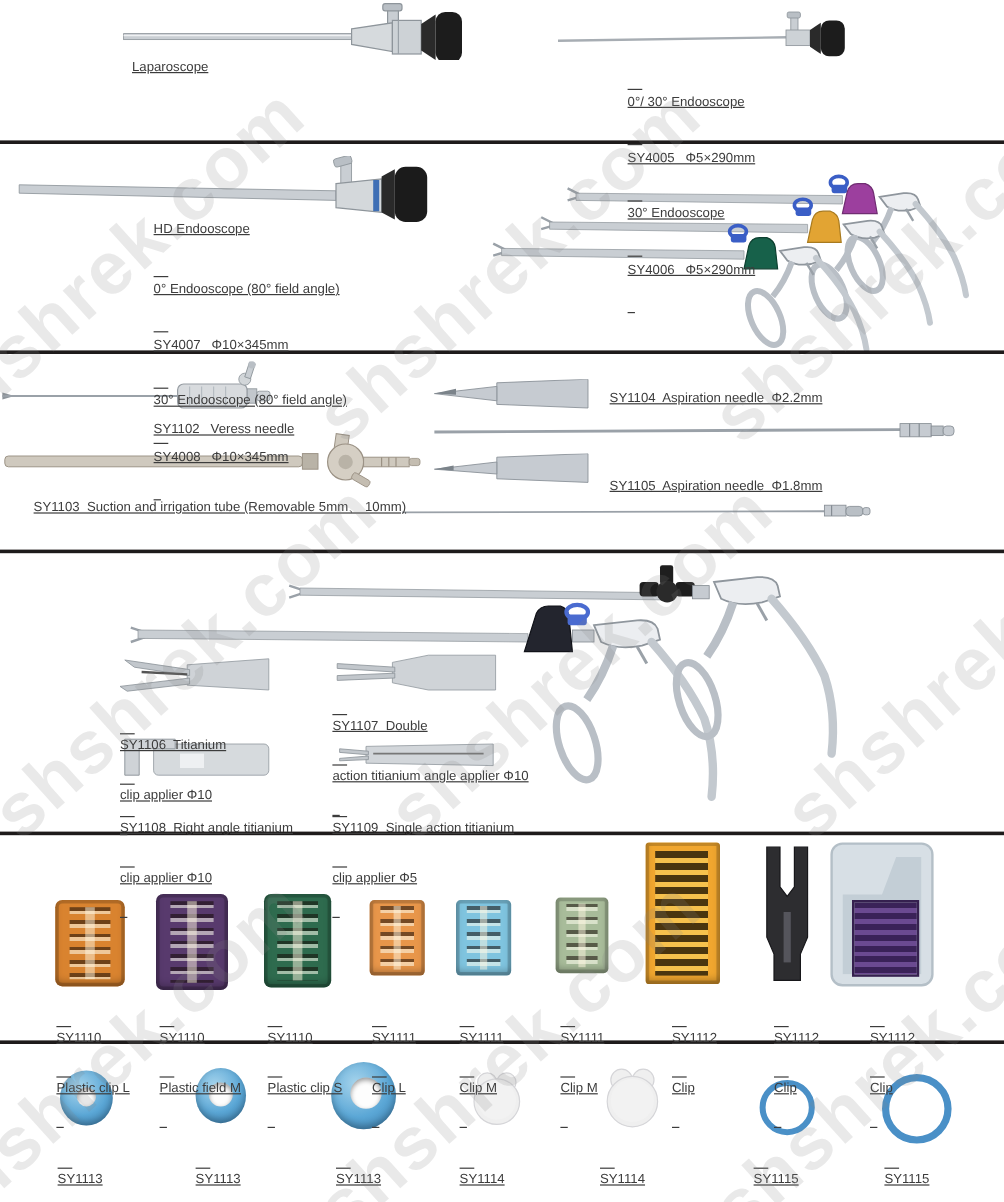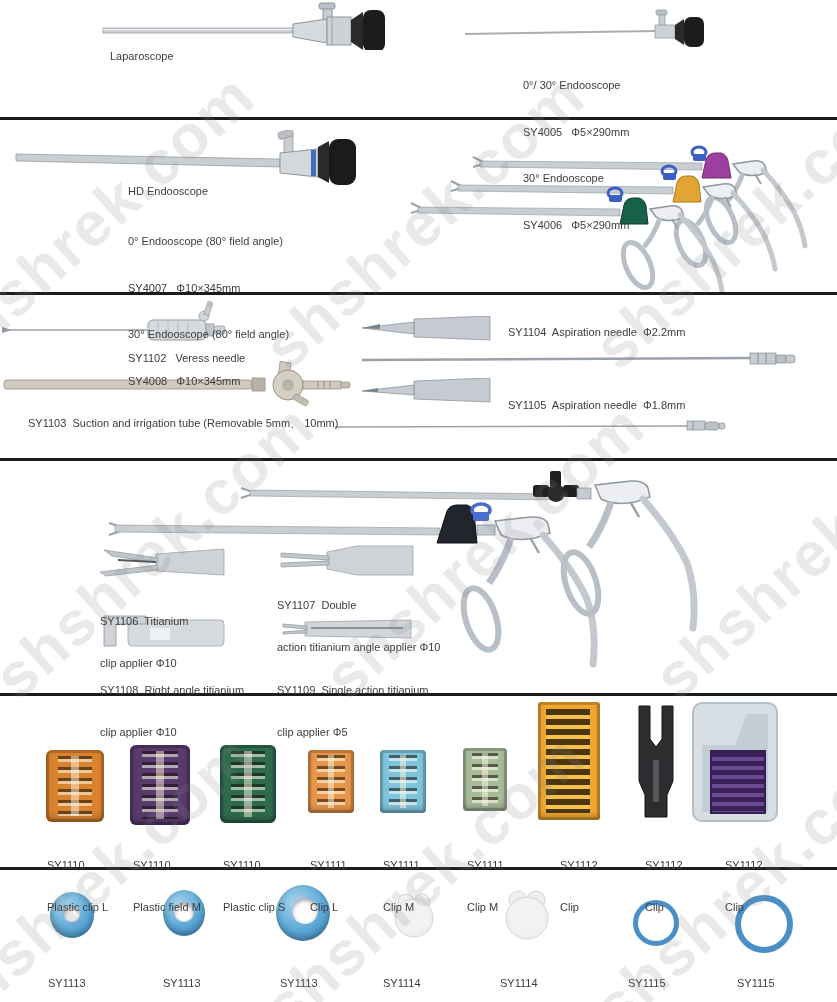--- a/index.html
+++ b/index.html
@@ -1,19 +1,19 @@
 <!DOCTYPE html>
 <html><head>
 <meta charset="utf-8">
 <style>
   html,body{margin:0;padding:0;background:#fff;}
   #canvas{position:relative;width:837px;height:1002px;background:#fff;overflow:hidden;
           font-family:"Liberation Sans",sans-serif;color:#3c3c3c;}
   .hr{position:absolute;left:0;width:837px;height:3px;background:#1e1b1b;z-index:2;}
-  .lbl{position:absolute;font-size:11px;line-height:15.5px;white-space:pre-wrap;z-index:3;}
+  .lbl{position:absolute;font-size:11px;line-height:15.5px;white-space:pre-wrap;z-index:3;text-decoration:underline;}
   .lbl.tight{line-height:14px;}
   .abs{position:absolute;z-index:1;}
   .wm{position:absolute;font-size:62px;font-weight:bold;letter-spacing:2px;
       color:rgba(135,135,135,0.18);transform-origin:0 0;transform:rotate(-42deg);
       white-space:nowrap;z-index:5;pointer-events:none;}
   
   .cart{position:absolute;border-radius:6px;box-shadow:inset 0 0 0 3px rgba(0,0,0,.18), inset 0 -4px 6px rgba(0,0,0,.25);z-index:1;}
   .cart .teeth{position:absolute;left:20%;right:20%;top:8%;bottom:8%;
       background:repeating-linear-gradient(180deg, rgba(20,10,5,.55) 0 3px, rgba(255,255,240,.55) 3px 6px, rgba(0,0,0,0) 6px 11px);}
   .cart .teeth:after{content:"";position:absolute;left:38%;width:24%;top:0;bottom:0;background:rgba(255,248,225,.5);}

